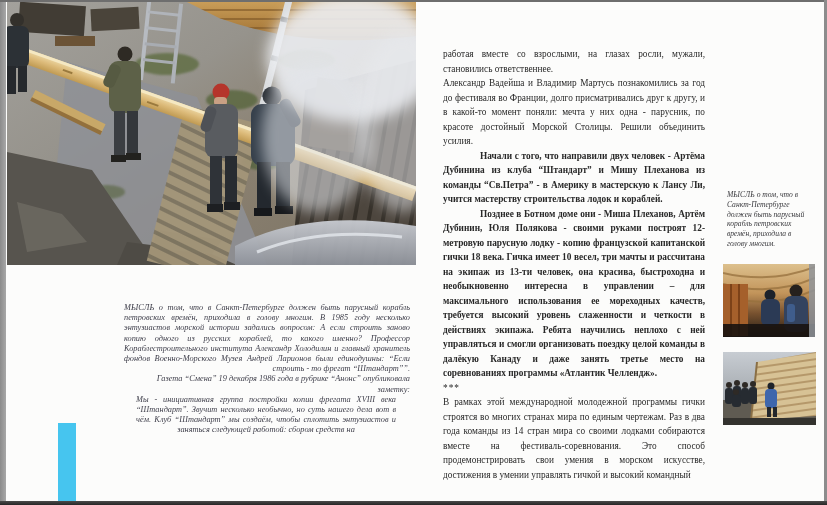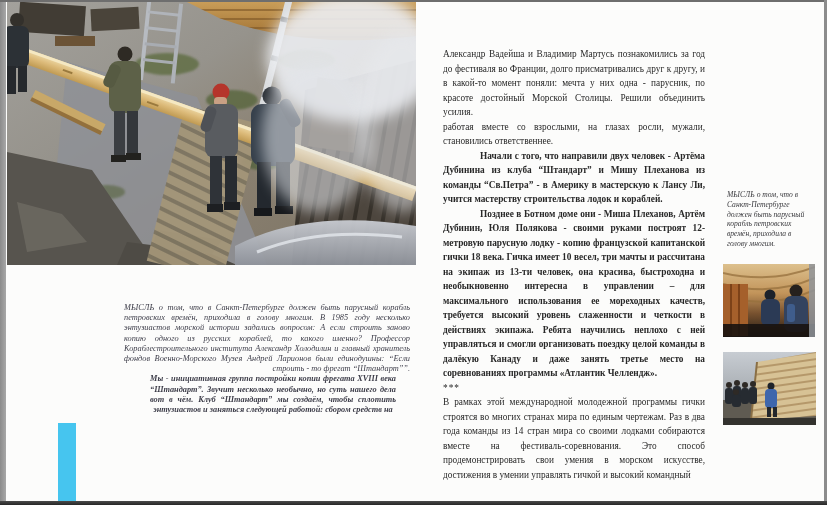--- a/index.html
+++ b/index.html
@@ -14,21 +14,21 @@
 
   
   .photo-main{position:absolute;left:7px;top:2px;width:409px;height:263px;overflow:hidden;background:#8f8c84;}
   .photo-main svg,.photo-small svg{display:block;}
 
   
   .memoir{position:absolute;left:124px;top:303px;width:286px;color:#3d3d49;
           font-style:italic;font-size:8.3px;line-height:10.2px;}
   .memoir p{margin:0;text-align:justify;text-align-last:right;}
   .memoir p.right{text-align:right;text-align-last:right;}
-  .memoir p.inset{margin-left:26px;margin-right:14px;text-align:justify;text-align-last:center;font-weight:bold;}
+  .memoir p.inset{margin-left:12px;margin-right:14px;text-align:justify;text-align-last:center;}
 
   
   .accent-bar{position:absolute;left:58px;top:423px;width:18px;height:79px;background:#46c5ef;}
 
   
   .bodycol{position:absolute;left:443px;top:47px;width:262px;color:#282828;
            font-size:9.3px;line-height:14.5px;text-align:justify;}
   .bodycol p{margin:0;}
   .bodycol p.indent{text-indent:37px;font-weight:bold;}
   .bodycol p.stars{text-align:left;letter-spacing:1px;}
@@ -202,28 +202,29 @@
       <g>
         <ellipse cx="345" cy="55" rx="85" ry="65" fill="#edeff3" opacity="0.9" filter="url(#smokeBlur)"></ellipse>
         <ellipse cx="310" cy="135" rx="55" ry="75" fill="#e2e5ea" opacity="0.55" filter="url(#smokeBlur)"></ellipse>
         <ellipse cx="395" cy="120" rx="45" ry="90" fill="#e8eaee" opacity="0.5" filter="url(#smokeBlur)"></ellipse>
       </g>
     </svg>
   </div>
 
   <div class="memoir">
     <p>МЫСЛЬ о том, что в Санкт-Петербурге должен быть парусный корабль петровских времён, приходила в голову многим. В 1985 году несколько энтузиастов морской истории задались вопросом:  А если строить заново копию одного из русских кораблей, то какого именно? Профессор Кораблестроительного института Александр Холодилин и главный хранитель фондов Военно-Морского Музея Андрей Ларионов были единодушны:  “Если строить - то фрегат “Штандарт””.</p>
+    <p class="right">Газета “Смена”  19 декабря 1986 года в рубрике “Анонс” опубликовала заметку:</p>
     <p class="inset">Мы - инициативная группа постройки копии фрегата XVIII века “Штандарт”.  Звучит несколько необычно, но суть нашего дела вот в чём.  Клуб “Штандарт” мы создаём, чтобы сплотить энтузиастов и заняться следующей работой: сбором средств на</p>
   </div>
 
   <div class="accent-bar"></div>
 
   <div class="bodycol">
+    <p>работая вместе со взрослыми, на глазах росли, мужали, становились ответственнее.</p>
     <p>Александр Вадейша и Владимир Мартусь познакомились за год до фестиваля во Франции, долго присматривались друг к другу, и в какой-то момент поняли: мечта у них одна - парусник, по красоте достойный Морской Столицы. Решили объединить усилия.</p>
-    <p>работая вместе со взрослыми, на глазах росли, мужали, становились ответственнее.</p>
     <p class="indent">Начали с того, что направили двух человек - Артёма Дубинина из клуба “Штандарт” и Мишу Плеханова из команды “Св.Петра” - в Америку в мастерскую к Лансу Ли, учится мастерству строительства лодок и кораблей.</p>
     <p class="indent">Позднее в Ботном доме они - Миша Плеханов, Артём Дубинин, Юля Полякова - своими руками построят 12-метровую парусную лодку - копию французской капитанской гички 18 века. Гичка имеет 10 весел, три мачты и рассчитана на экипаж из 13-ти человек, она красива, быстроходна и необыкновенно интересна в управлении – для максимального использования ее мореходных качеств, требуется высокий уровень слаженности и четкости в действиях экипажа. Ребята научились неплохо с ней управляться и смогли организовать поездку целой команды в далёкую Канаду и даже занять третье место на соревнованиях программы «Атлантик Челлендж».</p>
     <p class="stars">***</p>
     <p>В рамках этой международной молодежной программы гички строятся во многих странах мира по единым чертежам. Раз в два года команды из 14 стран мира со своими лодками собираются вместе на фестиваль-соревнования. Это способ продемонстрировать свои умения в морском искусстве, достижения в умении управлять гичкой и высокий командный</p>
   </div>
 
   <div class="margin-note">МЫСЛЬ о том, что в Санкт-Петербурге должен быть парусный корабль петровских времён, приходила в голову многим.</div>
 
   <div class="photo-small one" title="Two shipwrights working inside the wooden hull frames">
     <svg width="92" height="73" viewBox="0 0 92 73" xmlns="http://www.w3.org/2000/svg">

